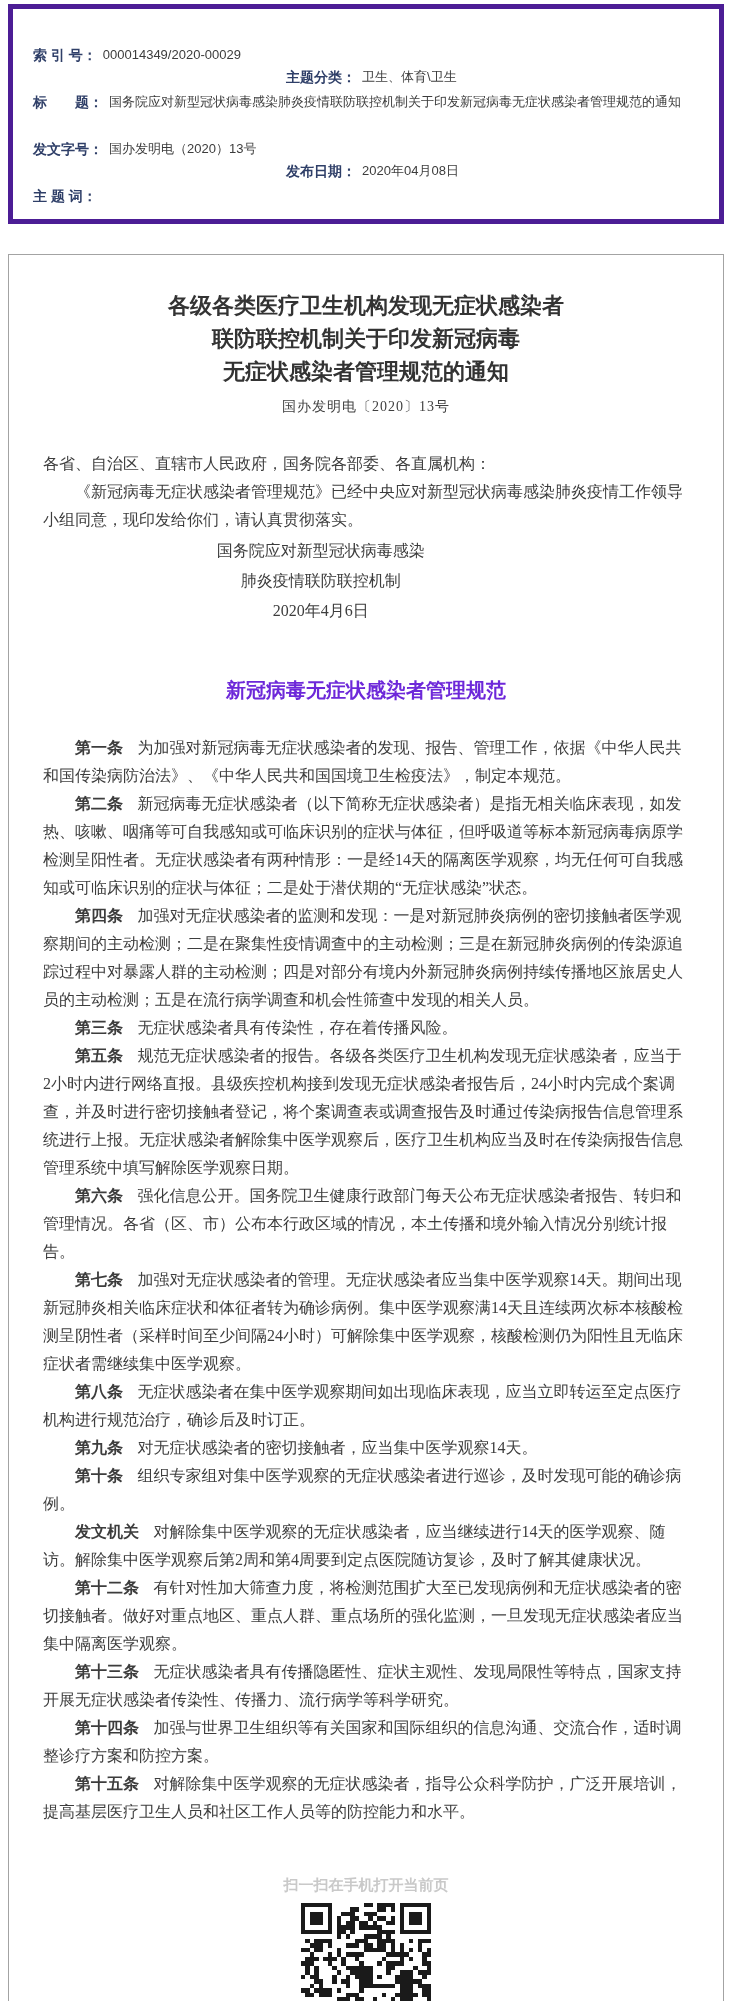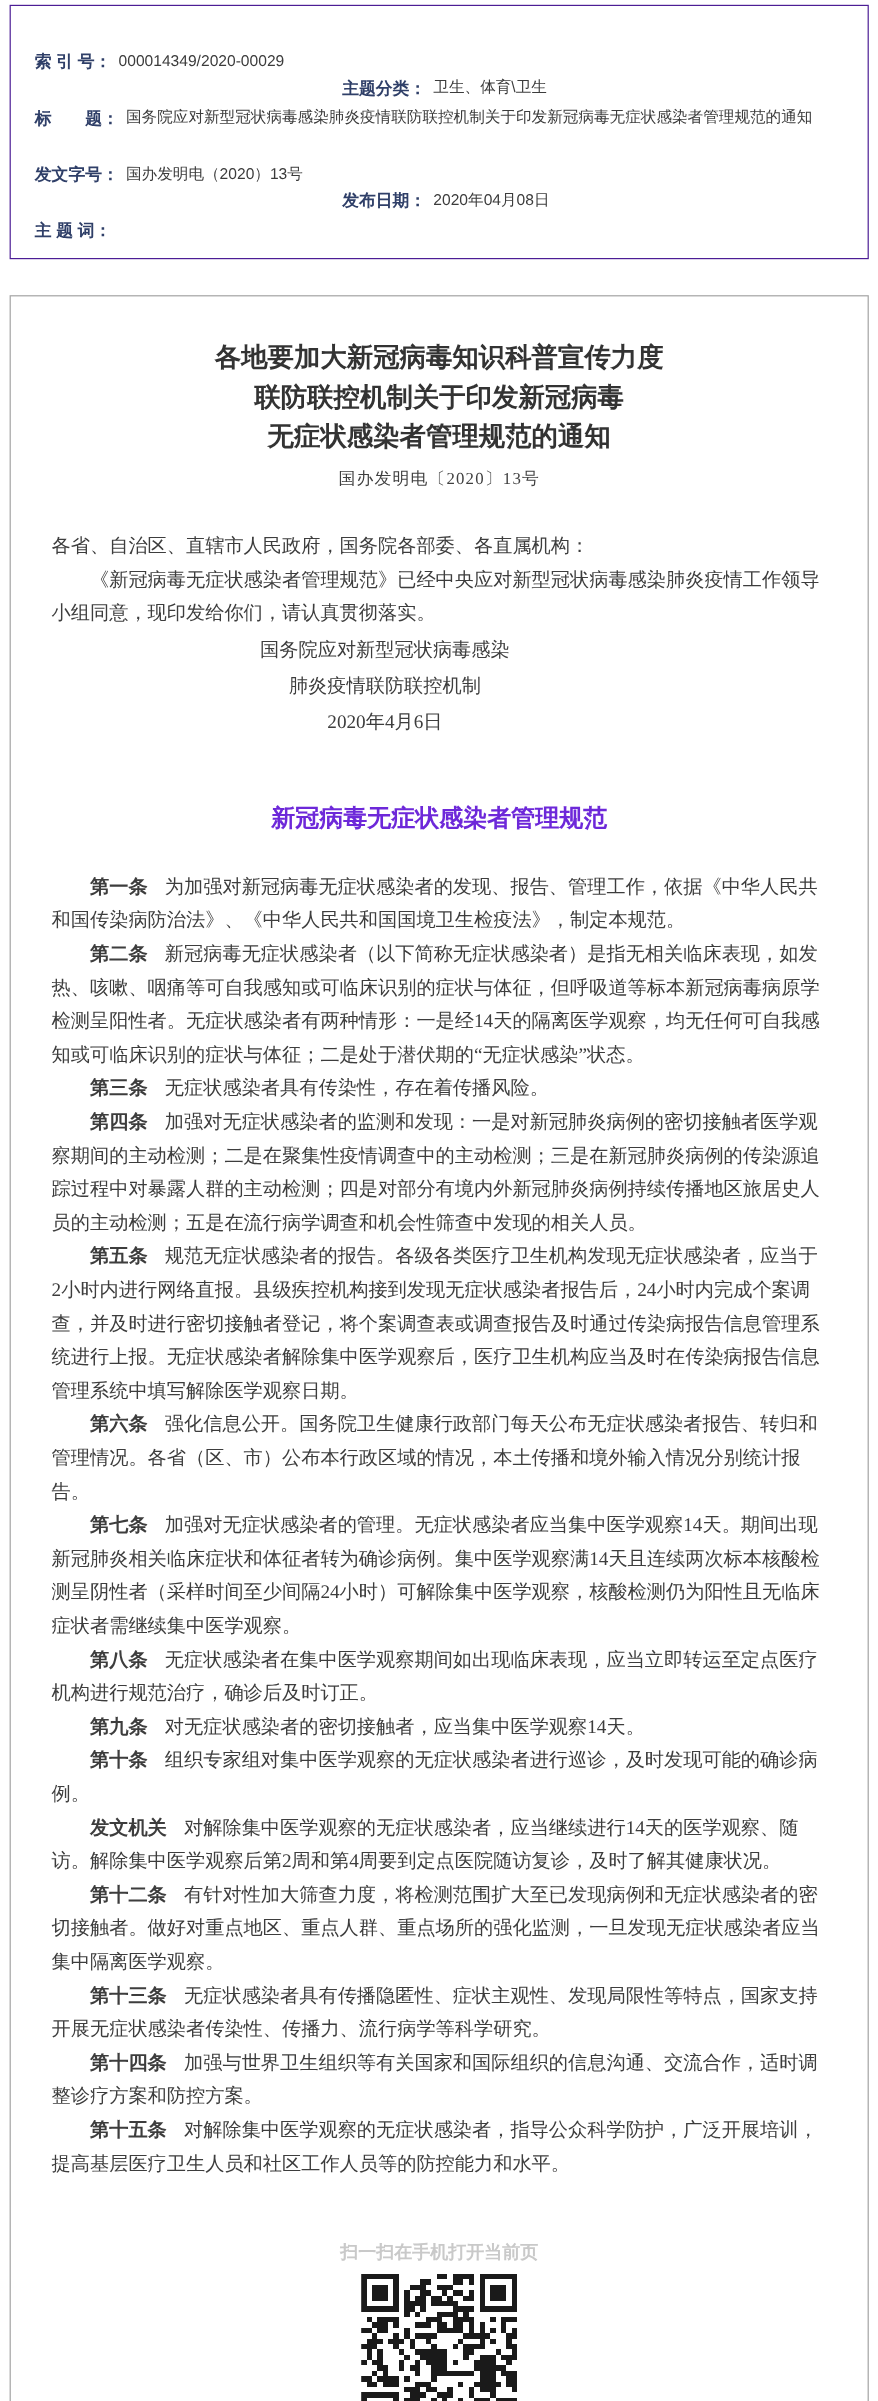--- a/index.html
+++ b/index.html
@@ -1,20 +1,20 @@
 <!DOCTYPE html>
 <html><head>
 <meta charset="utf-8">
 <style>
   html,body{margin:0;padding:0;background:#fff;}
   body{width:732px;font-family:"Liberation Sans",sans-serif;-webkit-font-smoothing:antialiased;}
   .page{width:732px;background:#fff;}
 
   
-  .info-box{margin:4px 8px 0 8px;border:1px solid #4c1d95;background:#fff;padding:12px 20px 10px 20px;}
+  .info-box{margin:4px 8px 0 8px;border:5px solid #4c1d95;background:#fff;padding:12px 20px 10px 20px;}
   .info-row{display:flex;align-items:center;min-height:26px;}
   .info-cell{display:flex;align-items:flex-start;line-height:24px;}
   .info-cell.left{width:38%;flex:none;}
   .info-cell.right{flex:1;margin-top:44px;}
   .info-cell.full{width:100%;}
   .info-label{flex:none;font-weight:bold;color:#2f3f68;font-size:14px;white-space:pre;margin-right:6px;}
   .info-value{color:#3c3c3c;font-size:13px;}
 
   
   .doc-box{margin:30px 8px 6px 8px;border:1px solid #a3a3a3;background:#fff;
@@ -71,43 +71,43 @@
       <div class="info-cell full">
         <span class="info-label">主 题 词：</span>
         <span class="info-value"></span>
       </div>
     </div>
   </div>
 
   <div class="doc-box">
 
     <h1 class="doc-title">
-      <div>各地要加大新冠病毒知识科普宣传力度</div>
+      <div>各级各类医疗卫生机构发现无症状感染者</div>
       <div>联防联控机制关于印发新冠病毒</div>
       <div>无症状感染者管理规范的通知</div>
     </h1>
     <div class="doc-number">国办发明电〔2020〕13号</div>
 
     <div class="doc-content">
       <p>各省、自治区、直辖市人民政府，国务院各部委、各直属机构：</p>
       <p class="indent">《新冠病毒无症状感染者管理规范》已经中央应对新型冠状病毒感染肺炎疫情工作领导小组同意，现印发给你们，请认真贯彻落实。</p>
 
       <div class="signature">
         <div>国务院应对新型冠状病毒感染</div>
         <div>肺炎疫情联防联控机制</div>
         <div>2020年4月6日</div>
       </div>
 
       <h2 class="section-title">新冠病毒无症状感染者管理规范</h2>
 
       <div id="articles">
           <p class="article"><b>第一条</b><span>为加强对新冠病毒无症状感染者的发现、报告、管理工作，依据《中华人民共和国传染病防治法》、《中华人民共和国国境卫生检疫法》，制定本规范。</span></p>
           <p class="article"><b>第二条</b><span>新冠病毒无症状感染者（以下简称无症状感染者）是指无相关临床表现，如发热、咳嗽、咽痛等可自我感知或可临床识别的症状与体征，但呼吸道等标本新冠病毒病原学检测呈阳性者。无症状感染者有两种情形：一是经14天的隔离医学观察，均无任何可自我感知或可临床识别的症状与体征；二是处于潜伏期的“无症状感染”状态。</span></p>
+          <p class="article"><b>第四条</b><span>加强对无症状感染者的监测和发现：一是对新冠肺炎病例的密切接触者医学观察期间的主动检测；二是在聚集性疫情调查中的主动检测；三是在新冠肺炎病例的传染源追踪过程中对暴露人群的主动检测；四是对部分有境内外新冠肺炎病例持续传播地区旅居史人员的主动检测；五是在流行病学调查和机会性筛查中发现的相关人员。</span></p>
           <p class="article"><b>第三条</b><span>无症状感染者具有传染性，存在着传播风险。</span></p>
-          <p class="article"><b>第四条</b><span>加强对无症状感染者的监测和发现：一是对新冠肺炎病例的密切接触者医学观察期间的主动检测；二是在聚集性疫情调查中的主动检测；三是在新冠肺炎病例的传染源追踪过程中对暴露人群的主动检测；四是对部分有境内外新冠肺炎病例持续传播地区旅居史人员的主动检测；五是在流行病学调查和机会性筛查中发现的相关人员。</span></p>
           <p class="article"><b>第五条</b><span>规范无症状感染者的报告。各级各类医疗卫生机构发现无症状感染者，应当于2小时内进行网络直报。县级疾控机构接到发现无症状感染者报告后，24小时内完成个案调查，并及时进行密切接触者登记，将个案调查表或调查报告及时通过传染病报告信息管理系统进行上报。无症状感染者解除集中医学观察后，医疗卫生机构应当及时在传染病报告信息管理系统中填写解除医学观察日期。</span></p>
           <p class="article"><b>第六条</b><span>强化信息公开。国务院卫生健康行政部门每天公布无症状感染者报告、转归和管理情况。各省（区、市）公布本行政区域的情况，本土传播和境外输入情况分别统计报告。</span></p>
           <p class="article"><b>第七条</b><span>加强对无症状感染者的管理。无症状感染者应当集中医学观察14天。期间出现新冠肺炎相关临床症状和体征者转为确诊病例。集中医学观察满14天且连续两次标本核酸检测呈阴性者（采样时间至少间隔24小时）可解除集中医学观察，核酸检测仍为阳性且无临床症状者需继续集中医学观察。</span></p>
           <p class="article"><b>第八条</b><span>无症状感染者在集中医学观察期间如出现临床表现，应当立即转运至定点医疗机构进行规范治疗，确诊后及时订正。</span></p>
           <p class="article"><b>第九条</b><span>对无症状感染者的密切接触者，应当集中医学观察14天。</span></p>
           <p class="article"><b>第十条</b><span>组织专家组对集中医学观察的无症状感染者进行巡诊，及时发现可能的确诊病例。</span></p>
           <p class="article"><b>发文机关</b><span>对解除集中医学观察的无症状感染者，应当继续进行14天的医学观察、随访。解除集中医学观察后第2周和第4周要到定点医院随访复诊，及时了解其健康状况。</span></p>
           <p class="article"><b>第十二条</b><span>有针对性加大筛查力度，将检测范围扩大至已发现病例和无症状感染者的密切接触者。做好对重点地区、重点人群、重点场所的强化监测，一旦发现无症状感染者应当集中隔离医学观察。</span></p>
           <p class="article"><b>第十三条</b><span>无症状感染者具有传播隐匿性、症状主观性、发现局限性等特点，国家支持开展无症状感染者传染性、传播力、流行病学等科学研究。</span></p>
           <p class="article"><b>第十四条</b><span>加强与世界卫生组织等有关国家和国际组织的信息沟通、交流合作，适时调整诊疗方案和防控方案。</span></p>

